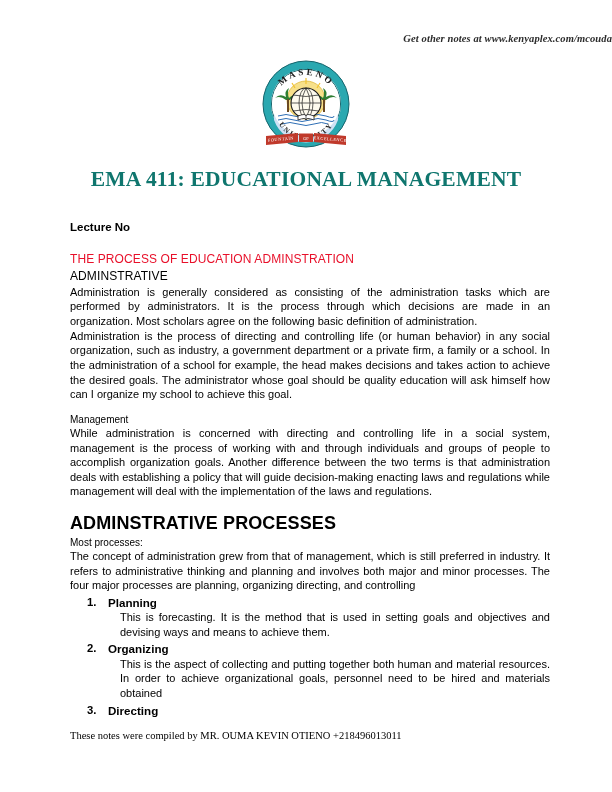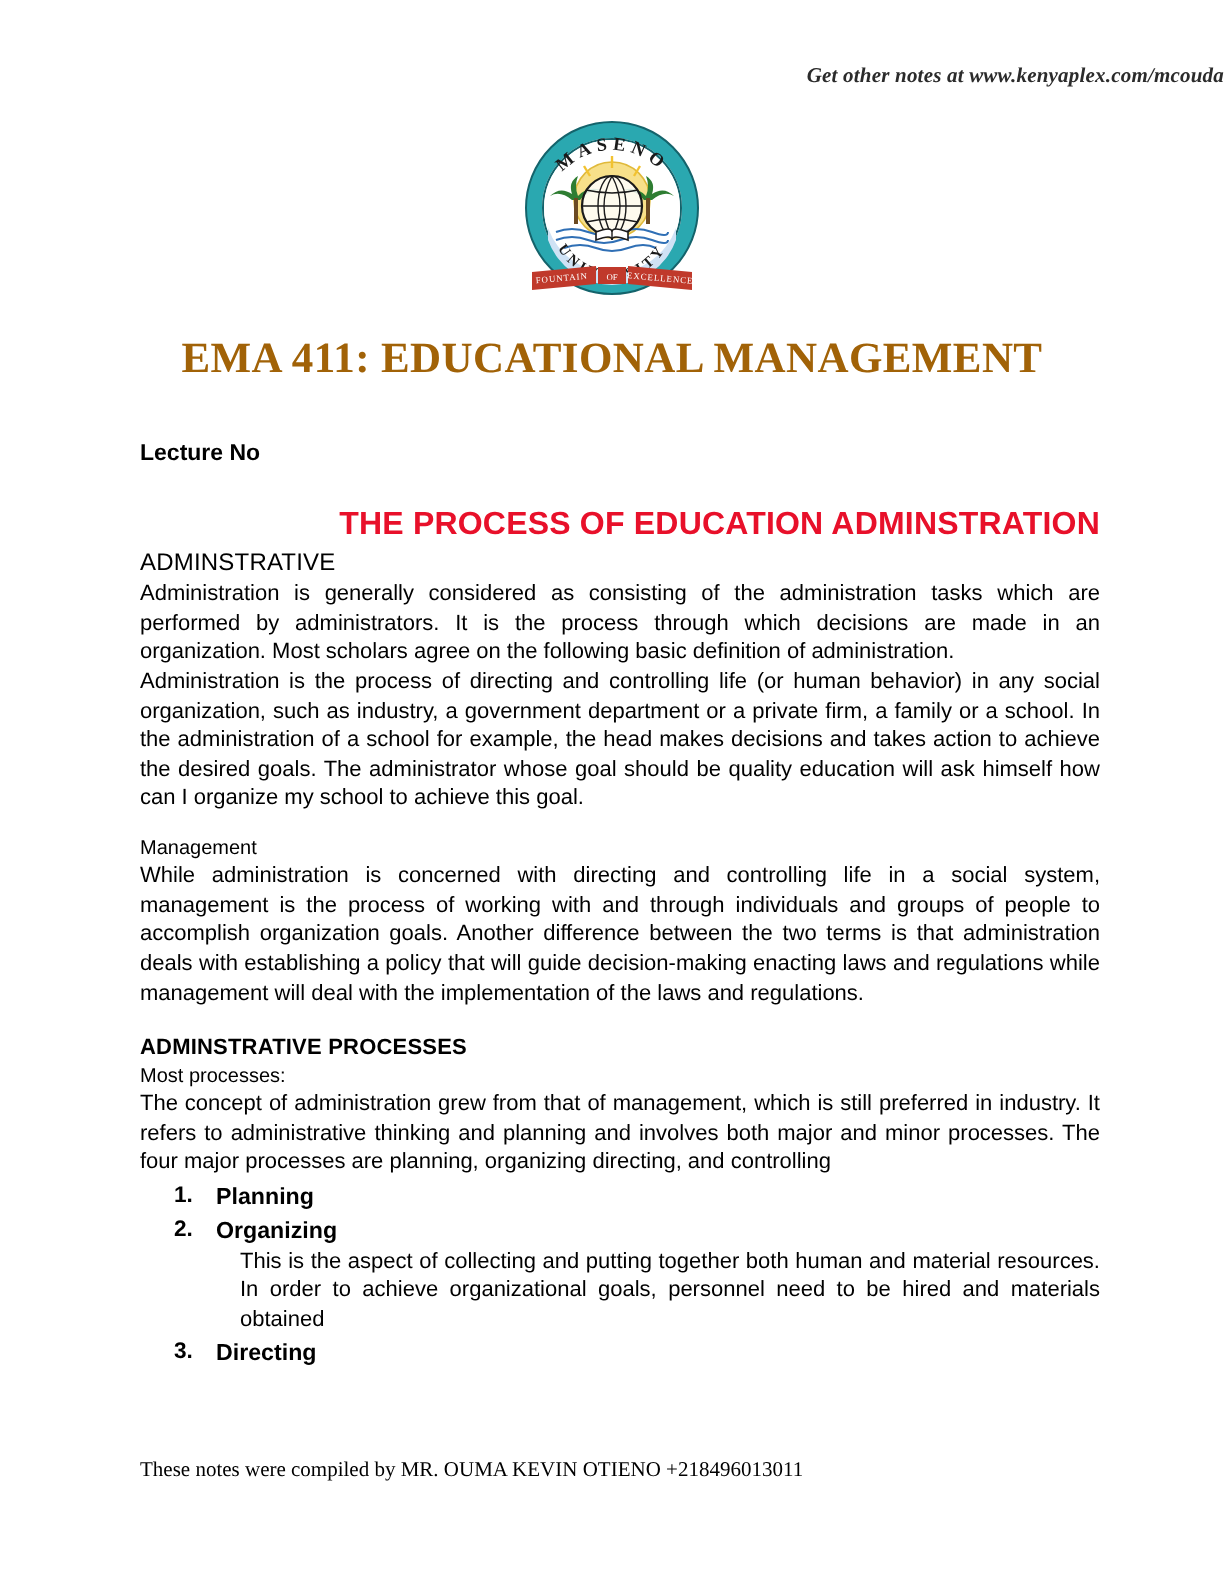--- a/index.html
+++ b/index.html
@@ -47,44 +47,43 @@
   .seal svg { display: block; }
 
   
   .doc-title {
     margin: 14px 56px 0 56px;
     text-align: center;
     font-family: "Liberation Serif", serif;
     font-weight: bold;
     font-size: 21.5px;
     line-height: 1.3;
-    color: #a16207;
+    color: #0f766e;
     letter-spacing: .2px;
   }
 
   
   .content {
     margin: 0 62px 0 70px;
     font-size: 11px;
     line-height: 1.32;
   }
 
   .lecture-no {
     font-weight: bold;
     font-size: 11.5px;
     margin-top: 26px;
   }
 
   .red-heading {
     color: #E8102A;
-    font-weight: bold;
-    font-size: 16px;
+    font-weight: normal;
+    font-size: 12px;
     margin-top: 17px;
     letter-spacing: .1px;
-    text-align: right;
   }
 
   .plain-heading {
     font-size: 12px;
     margin-top: 1px;
     letter-spacing: .1px;
   }
 
   p.para {
     margin: 0;
@@ -95,21 +94,21 @@
 
   .sub-heading {
     font-weight: normal;
     font-size: 10px;
     margin-top: 11px;
   }
   .sub-heading.tight { margin-top: 0; }
 
   .big-heading {
     font-weight: bold;
-    font-size: 11px;
+    font-size: 18px;
     margin-top: 13px;
     letter-spacing: .1px;
   }
 
   
   ol.proc-list {
     margin: 0;
     padding-left: 38px;
     list-style: none;
     counter-reset: proc;
@@ -254,20 +253,21 @@
     <div class="big-heading">ADMINSTRATIVE PROCESSES</div>
 
     <div class="sub-heading tight">Most processes:</div>
 
     <p class="para">The concept of administration grew from that of management, which is still preferred in industry. It refers to administrative thinking and planning and involves both major and minor processes. The four major processes are planning, organizing directing, and controlling</p>
 
     <ol class="proc-list">
       <li>
         <span class="marker"></span>
         <span class="item-title">Planning</span>
+        <span class="item-body">This is forecasting. It is the method that is used in setting goals and objectives and devising ways and means to achieve them.</span>
       </li>
       <li>
         <span class="marker"></span>
         <span class="item-title">Organizing</span>
         <span class="item-body">This is the aspect of collecting and putting together both human and material resources. In order to achieve organizational goals, personnel need to be hired and materials obtained</span>
       </li>
       <li>
         <span class="marker"></span>
         <span class="item-title">Directing</span>
         <span class="item-body"></span>

